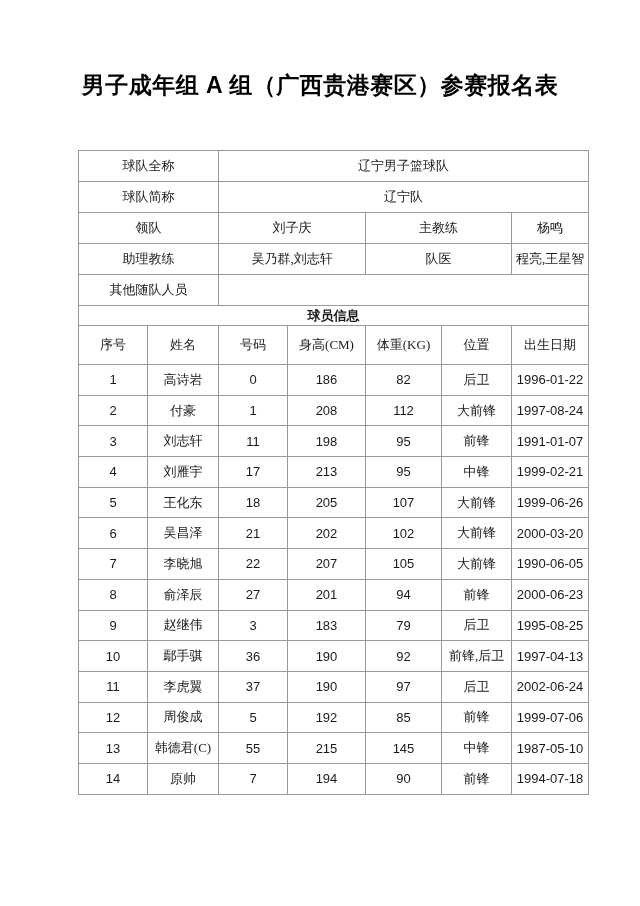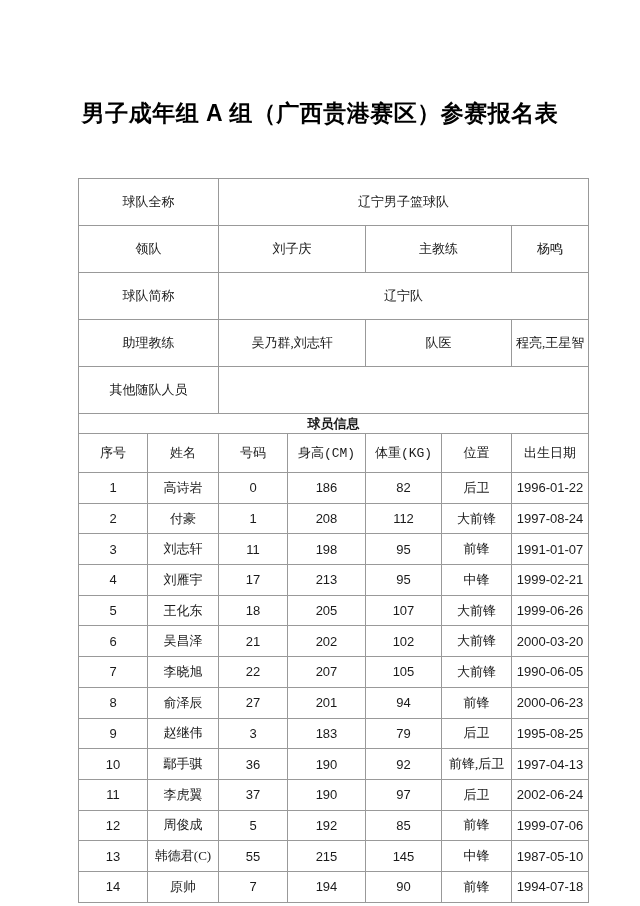--- a/index.html
+++ b/index.html
@@ -8,21 +8,21 @@
     background: var(--background, #ffffff);
     overflow: hidden;
     font-family: "Liberation Serif", "DejaVu Serif", serif;
   }
   .page {
     position: relative;
     width: 640px; height: 906px;
     background: var(--background, #ffffff);
   }
   .title {
-    margin-top: 97px;
+    margin-top: 69px;
     text-align: center;
     font-family: "Liberation Sans", "DejaVu Sans", sans-serif;
     font-weight: bold;
     font-size: 23px;
     line-height: 32px;
     color: var(--title-text, #000000);
     letter-spacing: 0.5px;
     white-space: nowrap;
   }
   table.form-table {
@@ -39,23 +39,23 @@
     font-weight: normal;
     color: var(--text, #1a1a1a);
     font-family: "Liberation Serif", "DejaVu Serif", serif;
     padding: 0;
     overflow: hidden;
     white-space: nowrap;
   }
   .num {
     font-family: "Liberation Sans", "DejaVu Sans", sans-serif;
   }
-  .info-row td   { height: 47px; }
+  .info-row td   { height: 31px; }
   .section-row td{ height: 20px; font-weight: bold; font-size: 13px; }
-  .header-row th { height: 39px; font-family: Liberation Mono, monospace; }
+  .header-row th { height: 39px; }
   .player-row td { height: 30.7px; }
 </style>
 </head>
 <body style="--background: #ffffff; --title-text: #000000; --text: #1a1a1a; --border: #999999;">
 
 <div class="page">
 
   <h1 class="title">男子成年组 A 组（广西贵港赛区）参赛报名表</h1>
 
   <table class="form-table">
@@ -67,28 +67,28 @@
       <col style="width:76px">
       <col style="width:70px">
       <col style="width:77px">
     </colgroup>
     <tbody>
       <tr class="info-row">
         <td colspan="2">球队全称</td>
         <td colspan="5">辽宁男子篮球队</td>
       </tr>
       <tr class="info-row">
+        <td colspan="2">球队简称</td>
+        <td colspan="5">辽宁队</td>
+      </tr>
+      <tr class="info-row">
         <td colspan="2">领队</td>
         <td colspan="2">刘子庆</td>
         <td colspan="2">主教练</td>
         <td>杨鸣</td>
-      </tr>
-      <tr class="info-row">
-        <td colspan="2">球队简称</td>
-        <td colspan="5">辽宁队</td>
       </tr>
       <tr class="info-row">
         <td colspan="2">助理教练</td>
         <td colspan="2">吴乃群,刘志轩</td>
         <td colspan="2">队医</td>
         <td>程亮,王星智</td>
       </tr>
       <tr class="info-row">
         <td colspan="2">其他随队人员</td>
         <td colspan="5"></td>

